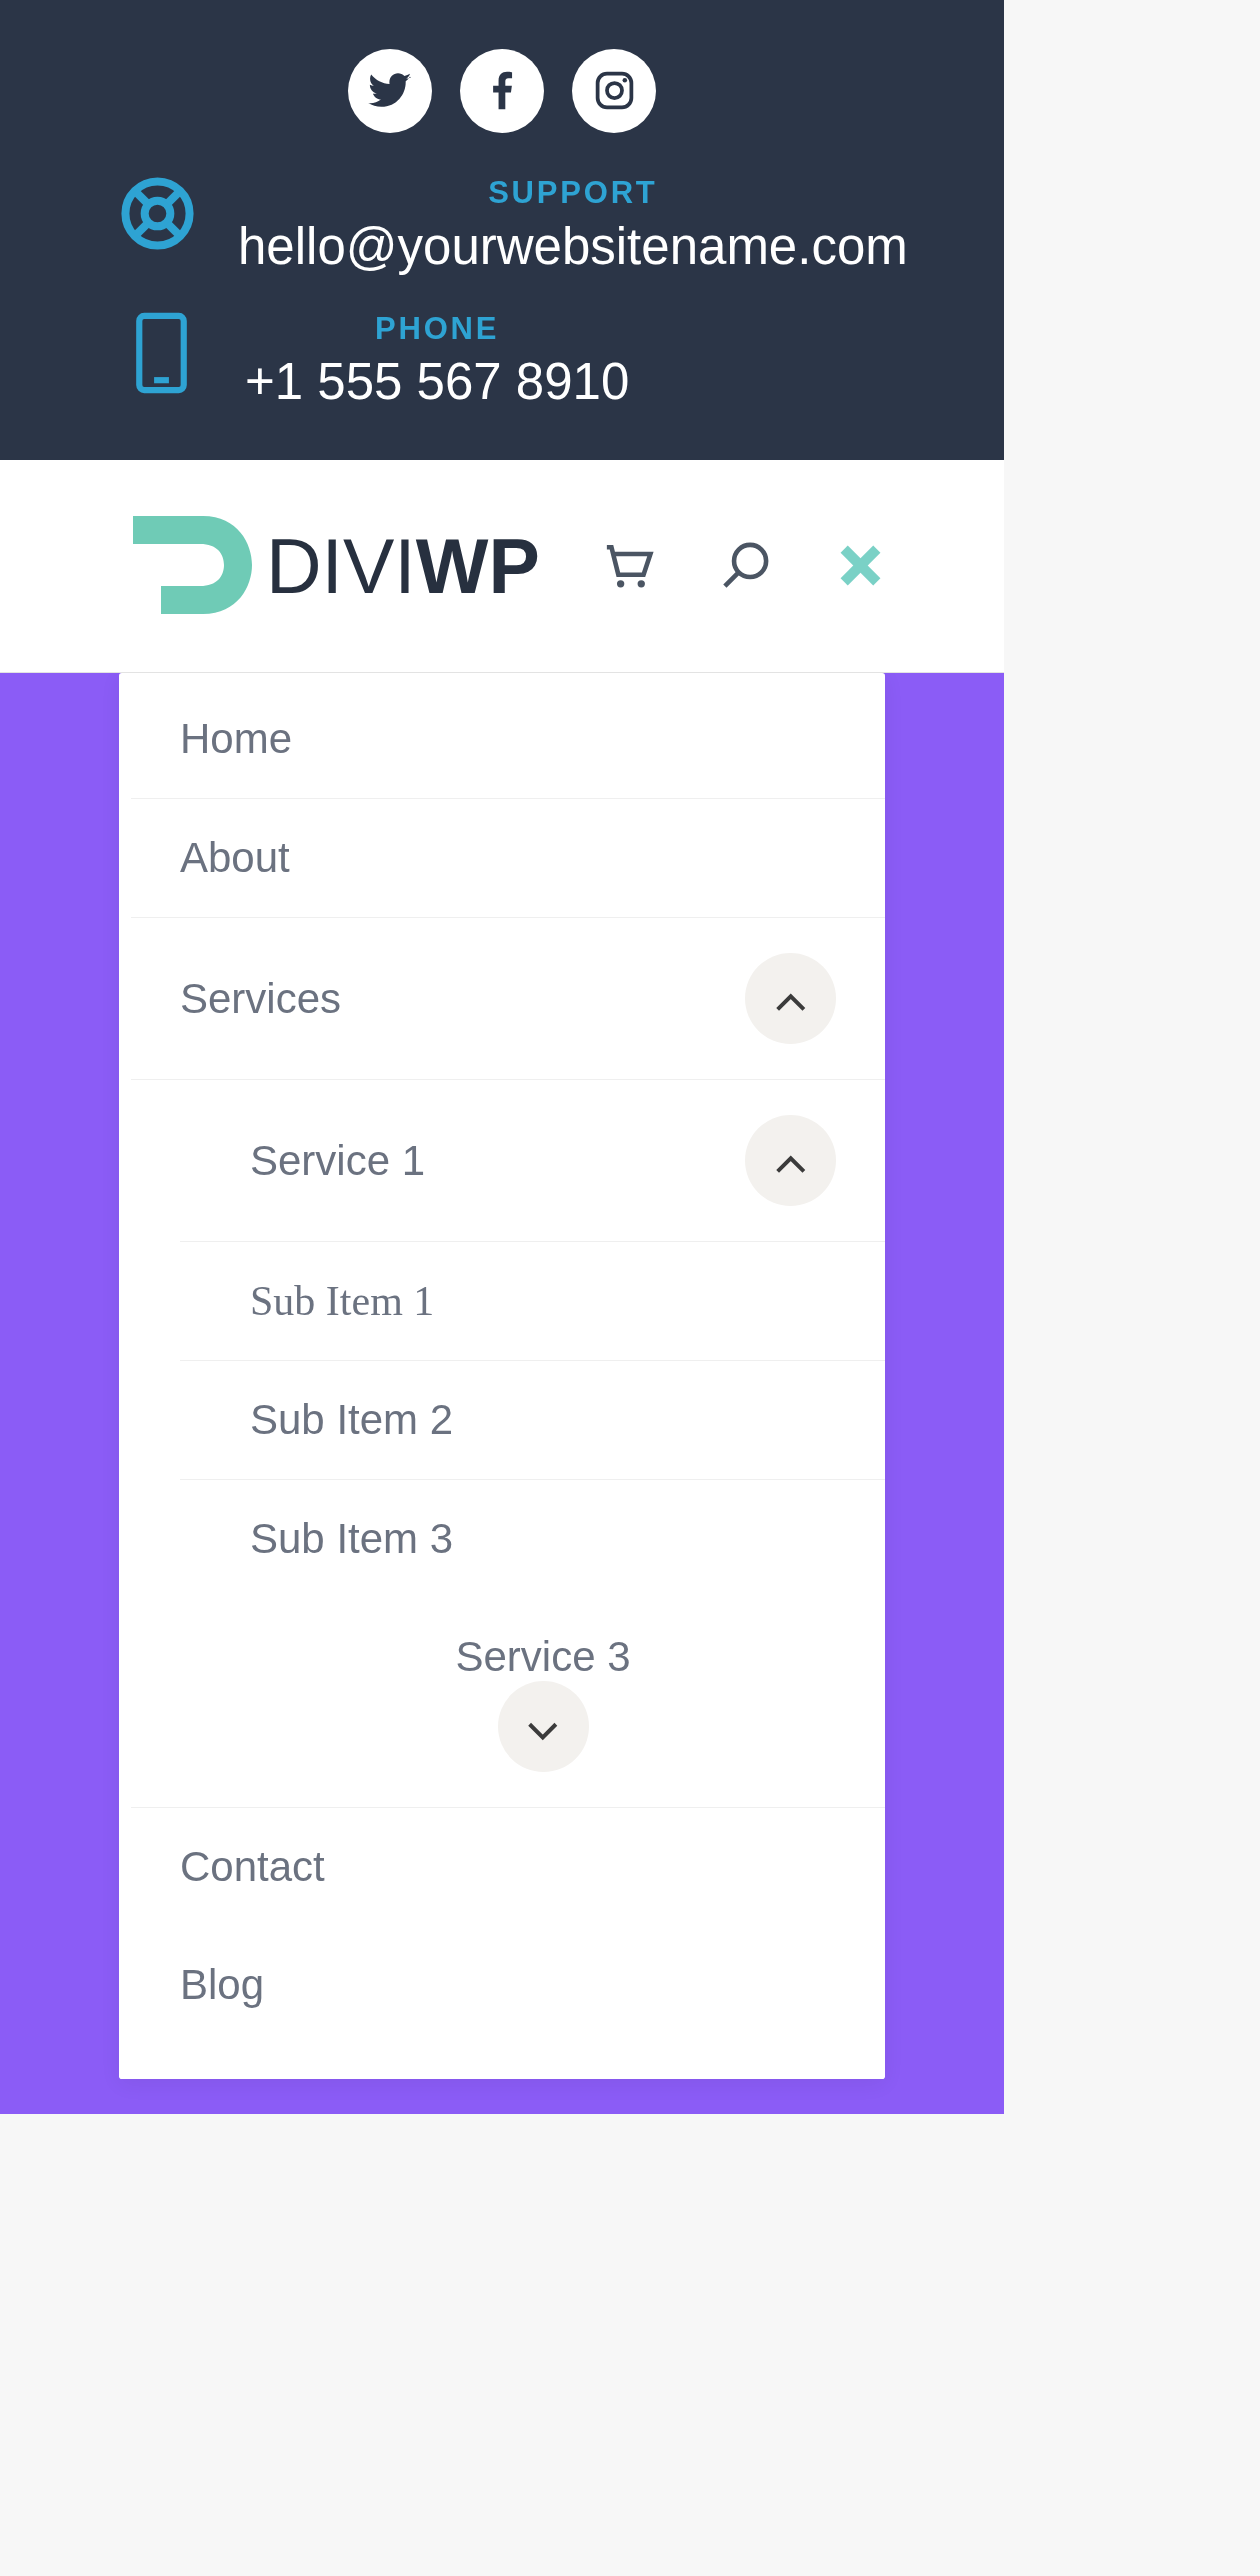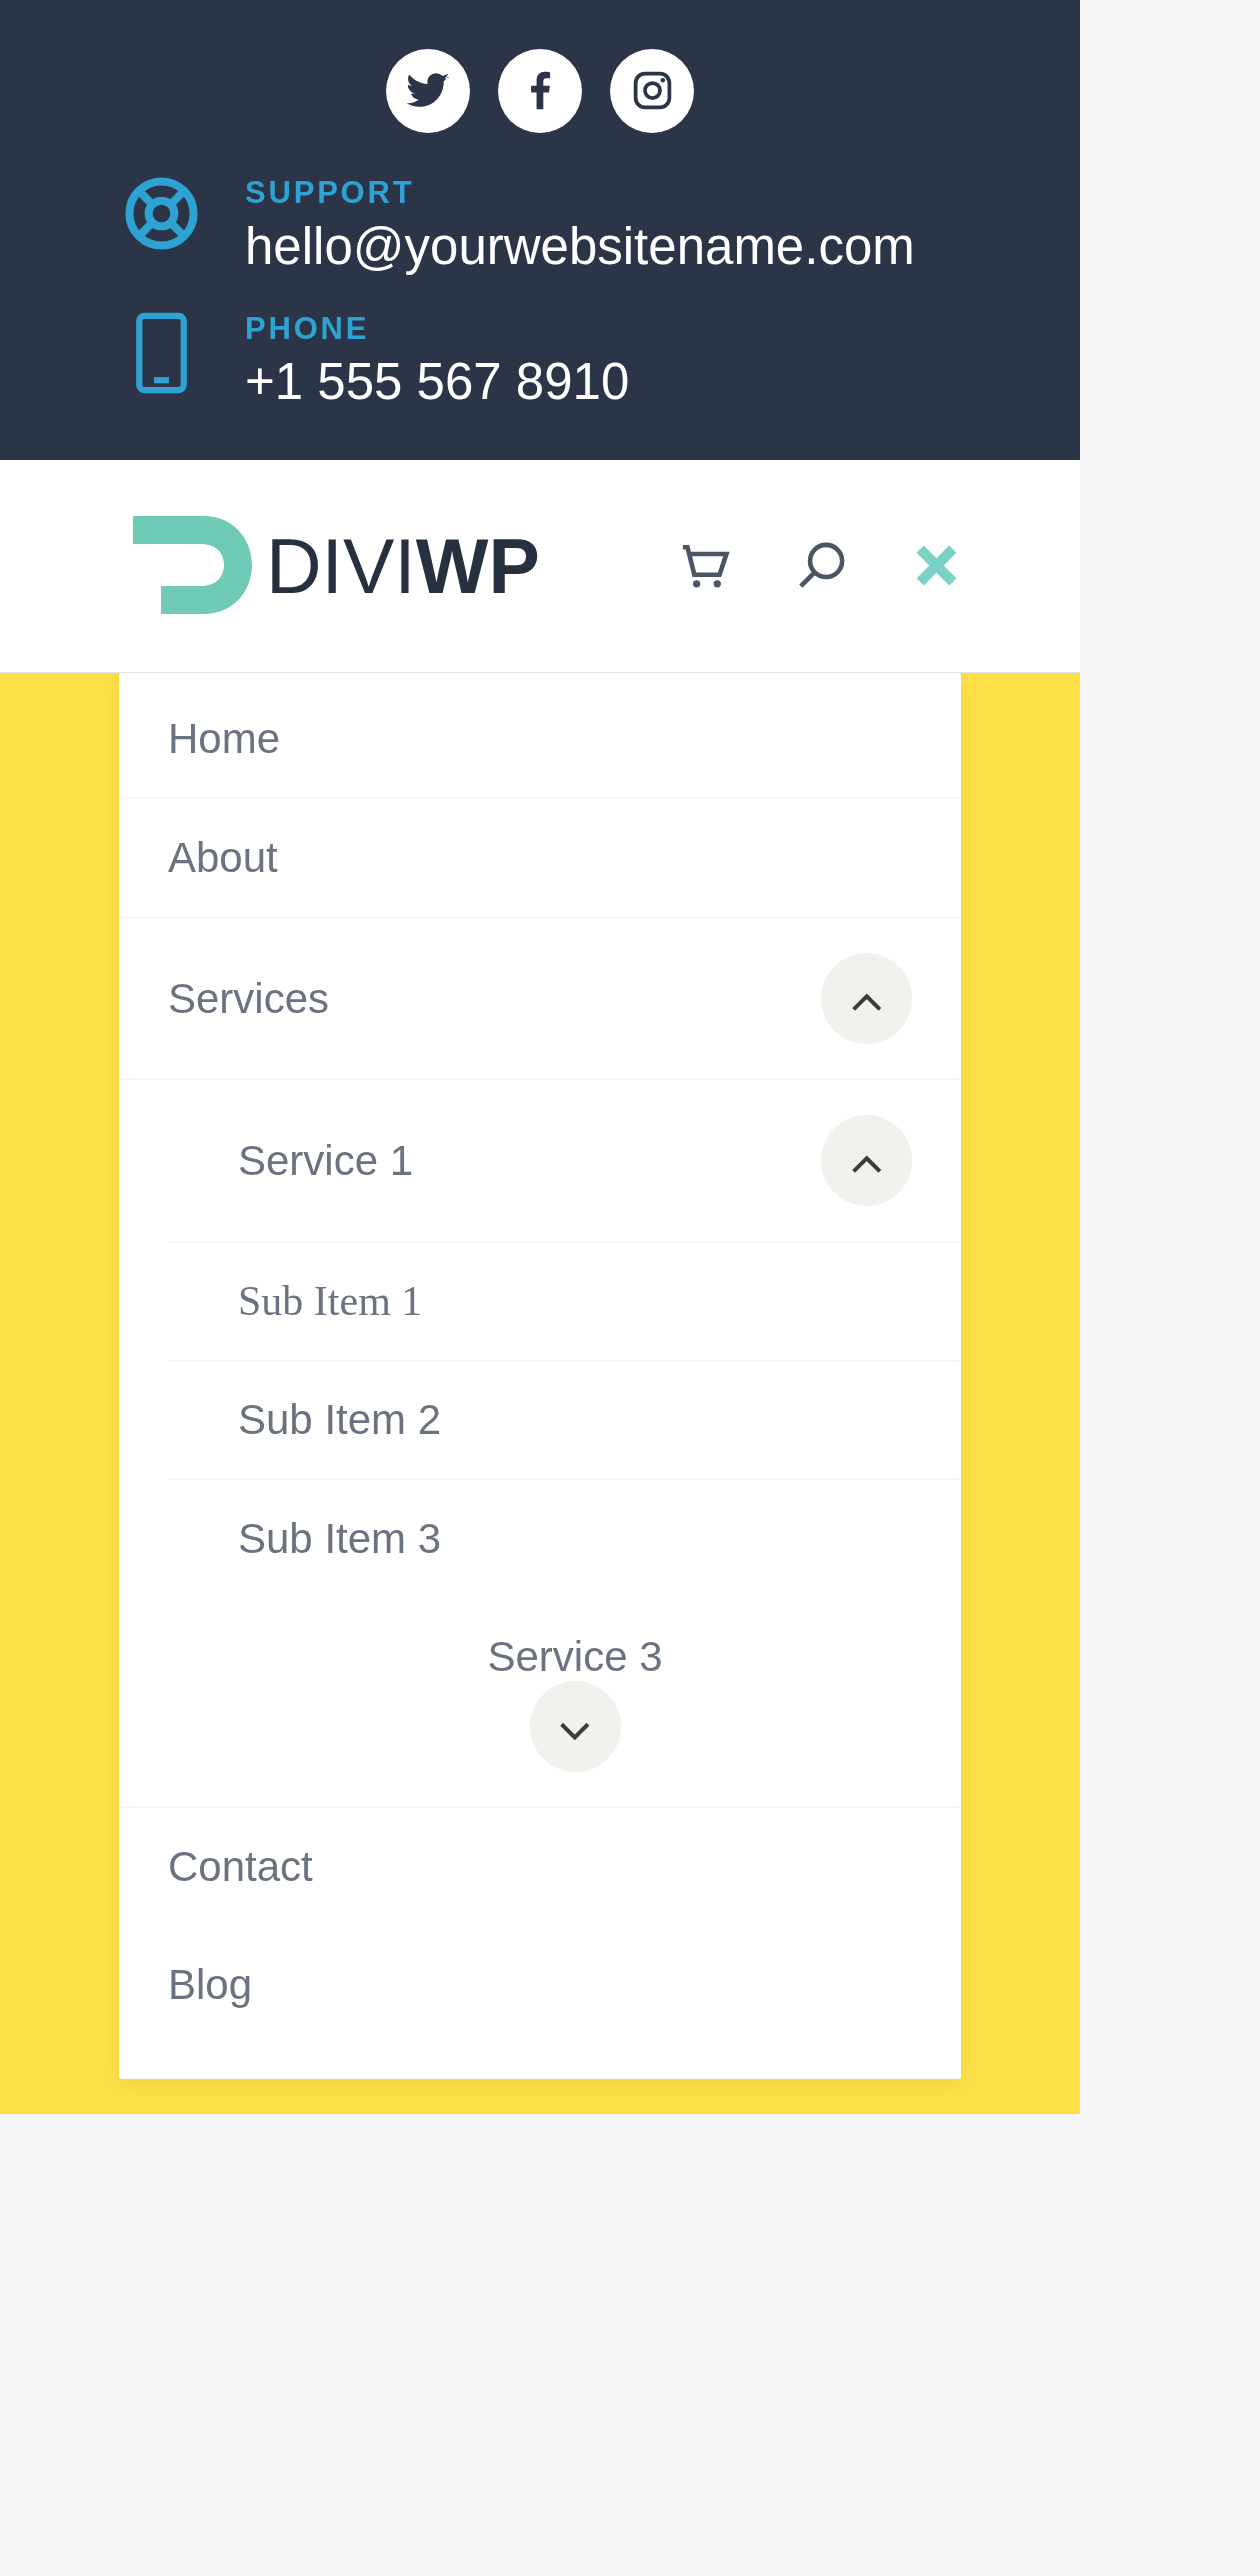--- a/index.html
+++ b/index.html
@@ -2,22 +2,23 @@
 <html style="font-size:11.2px"><head>
 <meta charset="utf-8">
 <style>
   * { box-sizing: border-box; margin: 0; padding: 0; }
   html, body {
     width: 1260px;
     background: #f7f7f7;
     font-family: "Segoe UI", Arial, sans-serif;
   }
   .screen {
-    width: 1080px;
-    background: #fde047;
+    width: 1004px;
+    background: #8b5cf6;
+    text-align: center;
   }
   
   .topbar {
     background: #2b3547;
     padding: 49px 119px 49px 119px;
     color: #fff;
   }
   .socials {
     display: flex;
     justify-content: center;
@@ -94,21 +95,21 @@
   .close-icon svg { width: 49px; height: 49px; stroke: #7ad1c6; stroke-width: 5; }
   
   .menu-panel-wrap {
     padding: 0 119px 35px 119px;
     background: transparent;
   }
   .menu-panel {
     background: #ffffff;
     border-radius: 2.8px;
     box-shadow: 0 4.2px 21px rgba(0,0,0,0.06);
-    padding: 7px 0 35px 0;
+    padding: 7px 0 35px 12px;
   }
   .menu-item {
     display: flex;
     align-items: center;
     justify-content: space-between;
     padding: 35px 49px 35px 49px;
     border-bottom: 0.7px solid #efefef;
     font-size: 42px;
     color: #6b7280;
     font-weight: 500;

